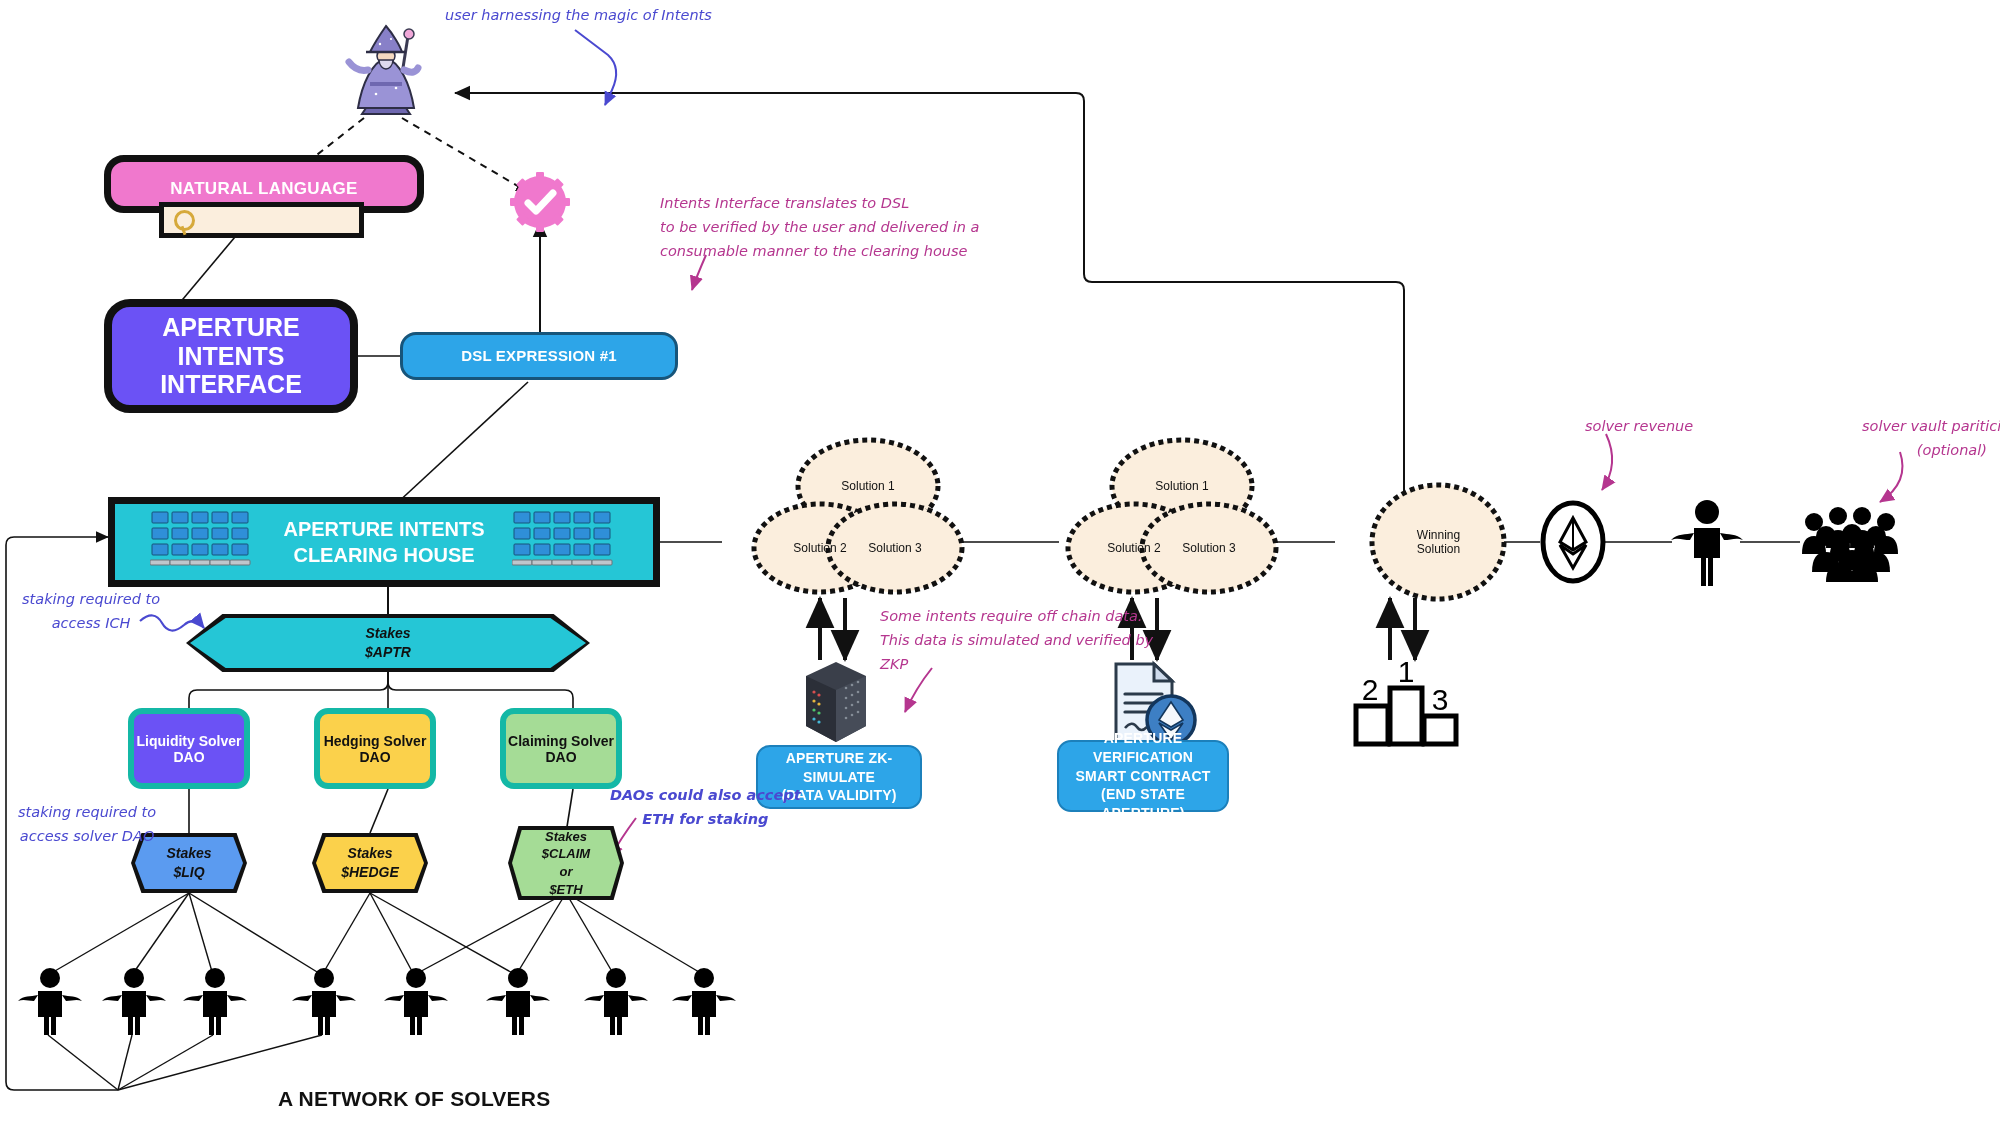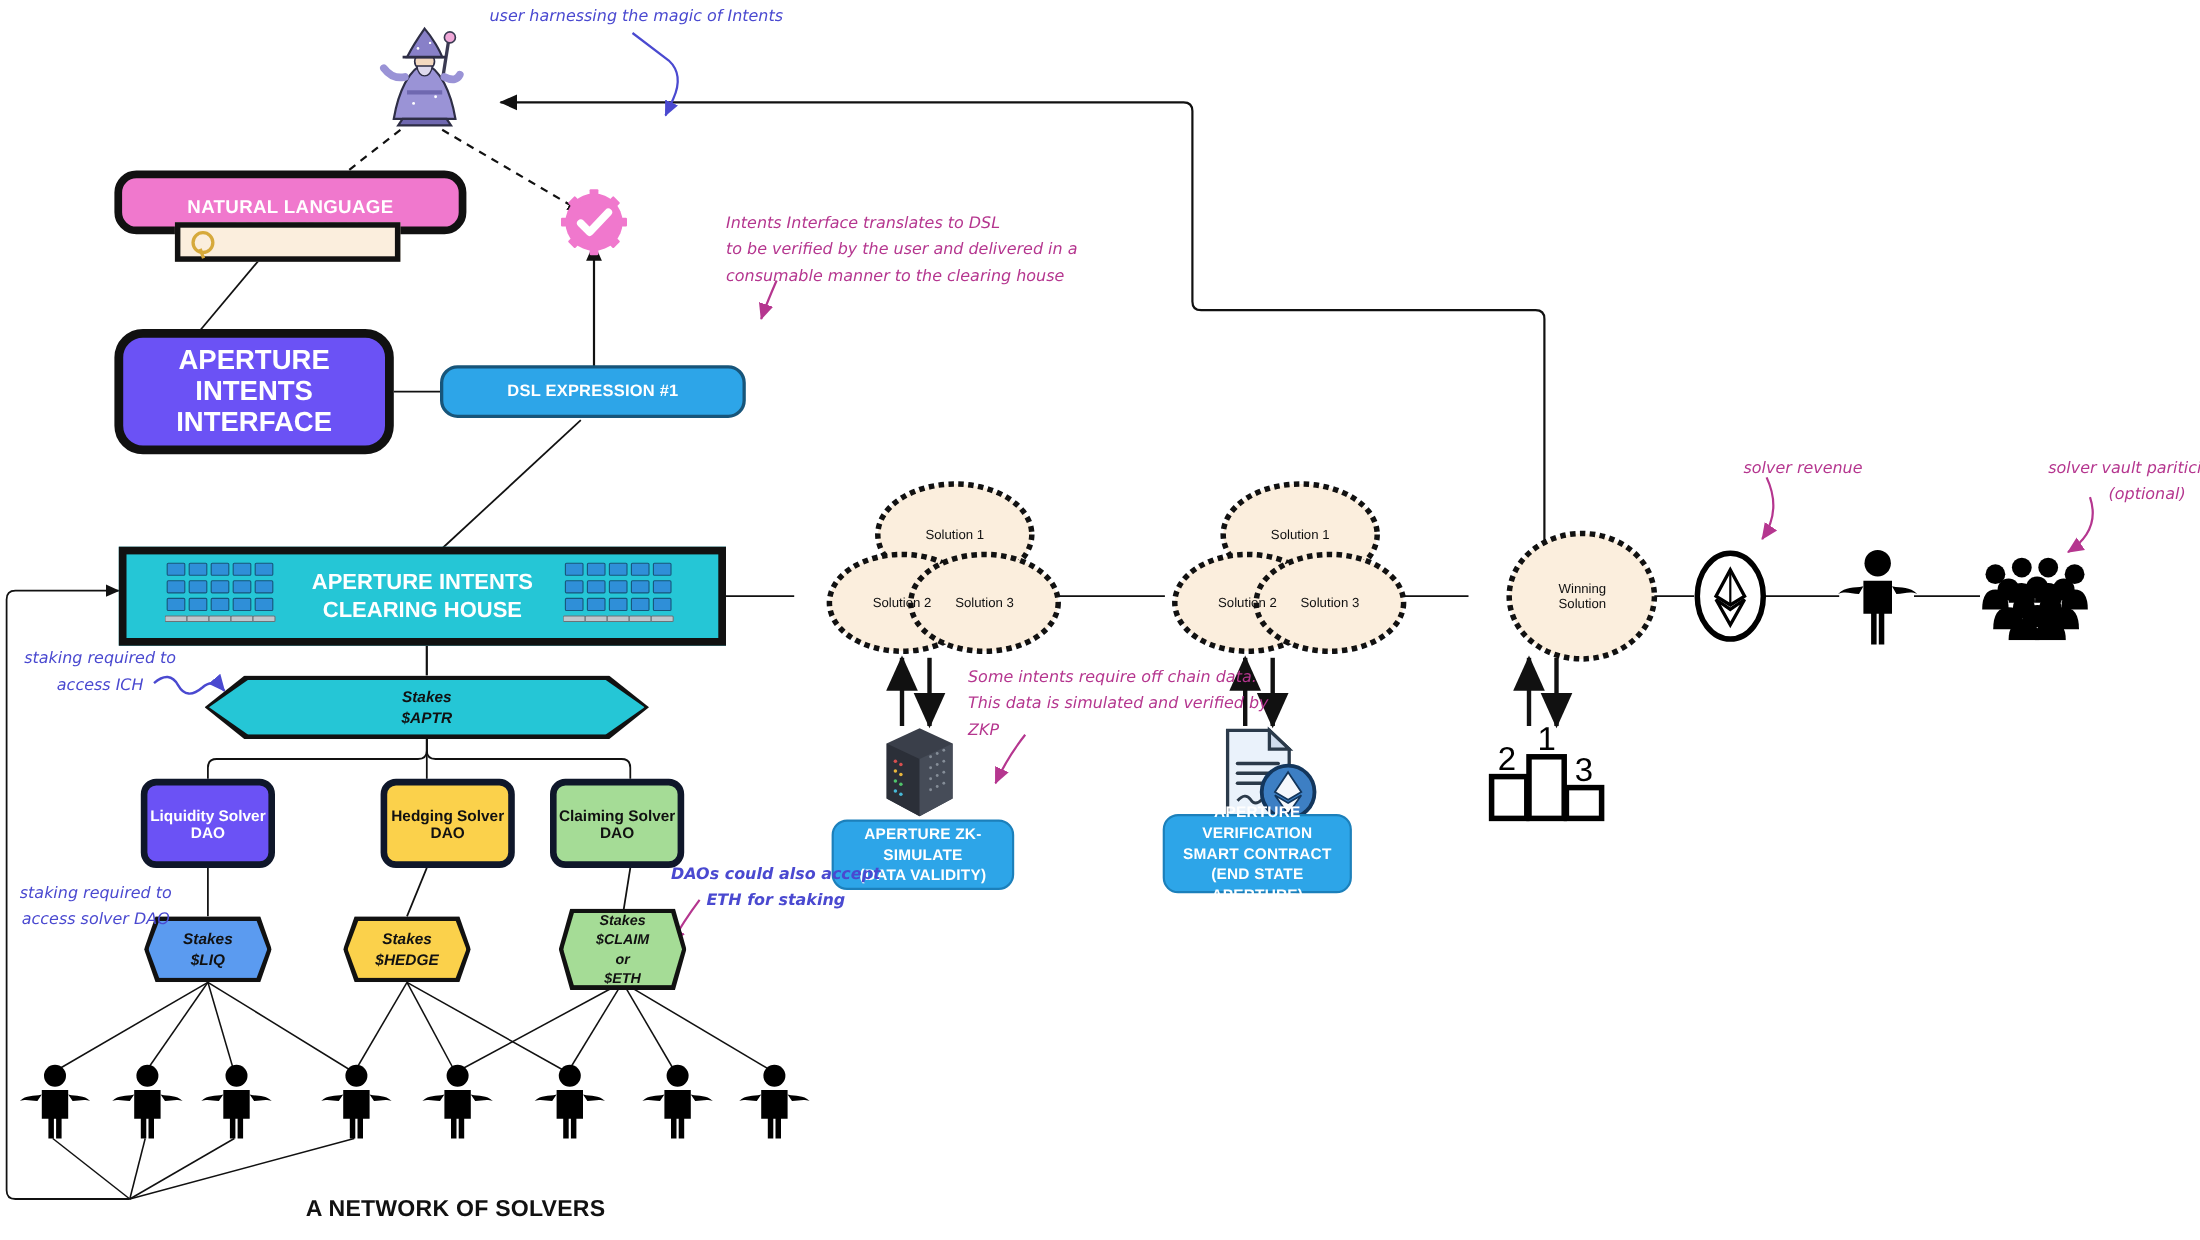--- a/index.html
+++ b/index.html
@@ -24,21 +24,21 @@
   .purple-iface{background:#6b52f5;color:#ffffff;font-weight:bold;font-size:25px;
                 line-height:1.15;border-radius:26px;border-width:8px;}
 
   .blue-node{background:#2da5e8;color:#ffffff;font-weight:bold;border:2px solid #1c80bb;
              border-radius:14px;font-size:14px;letter-spacing:.2px;line-height:1.35;}
   .dsl{border:3px solid #17557a;border-radius:16px;font-size:15px;}
 
   .cyan-ich{background:#25c6d6;border:7px solid #111111;color:#ffffff;font-weight:bold;
             font-size:20px;line-height:1.3;}
 
-  .dao{border:6px solid #0f172a;border-radius:14px;font-weight:bold;font-size:14px;}
+  .dao{border:6px solid #14b8a6;border-radius:14px;font-weight:bold;font-size:14px;}
   .dao-liq{background:#6b52f5;color:#ffffff;}
   .dao-hedge{background:#fbd14b;color:#111111;}
   .dao-claim{background:#a5dc96;color:#111111;}
 
   .hex{position:absolute;display:flex;align-items:center;justify-content:center;
        text-align:center;font-weight:bold;font-size:14px;line-height:1.35;color:#111111;font-style:italic;}
   .hex .hexbody{position:absolute;inset:0;
        clip-path:polygon(9% 0,91% 0,100% 50%,91% 100%,9% 100%,0 50%);}
   .hex .hexinner{position:absolute;inset:4px;
        clip-path:polygon(9% 0,91% 0,100% 50%,91% 100%,9% 100%,0 50%);}
@@ -298,21 +298,21 @@
   <div class="hex" style="left:186px;top:614px;width:404px;height:58px;flex-direction:column;">
     <div class="hexbody" style="background:#111111;"></div>
     <div class="hexinner" style="background:#25c6d6;"></div>
     <span>Stakes</span>
     <span>$APTR</span>
   </div>
 
   <div class="node dao dao-liq" style="left:128px;top:708px;width:122px;height:81px;">
     <span>Liquidity Solver DAO</span>
   </div>
-  <div class="node dao dao-hedge" style="left:314px;top:708px;width:122px;height:81px;margin-left:32px;">
+  <div class="node dao dao-hedge" style="left:314px;top:708px;width:122px;height:81px;">
     <span>Hedging Solver DAO</span>
   </div>
   <div class="node dao dao-claim" style="left:500px;top:708px;width:122px;height:81px;">
     <span>Claiming Solver DAO</span>
   </div>
 
   <div class="hex" style="left:131px;top:833px;width:116px;height:60px;flex-direction:column;">
     <div class="hexbody" style="background:#111111;"></div>
     <div class="hexinner" style="background:#5b9bf0;"></div>
     <span>Stakes</span>

